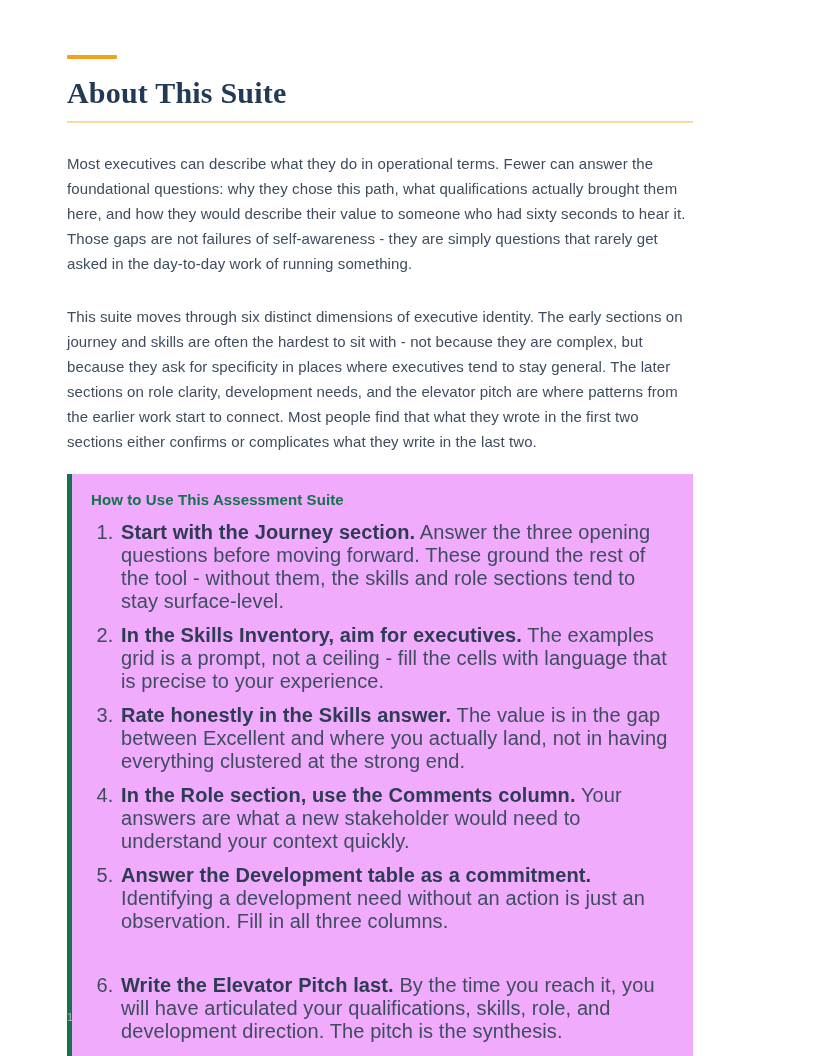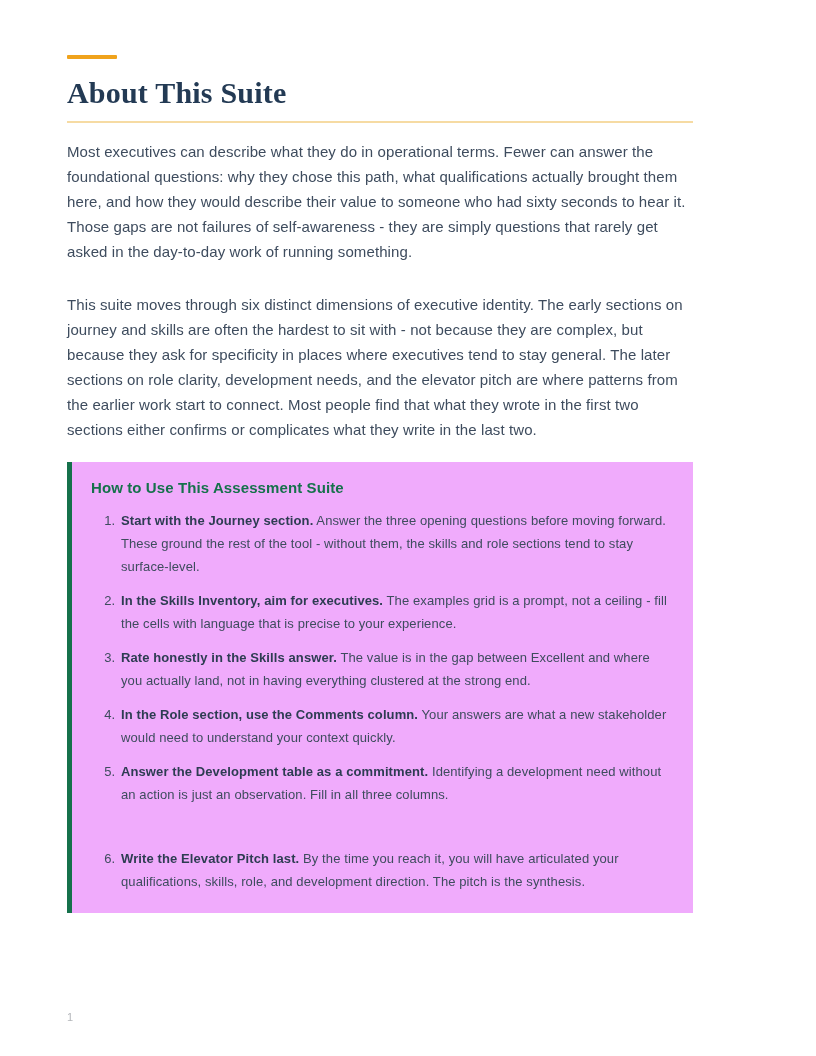--- a/index.html
+++ b/index.html
@@ -37,40 +37,40 @@
     border: none;
     border-top: 2px solid #f6dba3;
   }
   .intro p {
     font-size: 15px;
     line-height: 25px;
     letter-spacing: 0.1px;
     margin-top: 28px;
     color: #3e4c5e;
   }
-  .intro p:first-child { margin-top: 16px; }
+  .intro p:first-child { margin-top: 28px; }
   .callout {
     margin-top: 20px;
     background: #f0abfc;
     border-left: 5px solid #15714b;
     padding: 17px 24px 20px 19px;
   }
   .callout-heading {
     font-size: 15px;
     font-weight: 700;
     color: #15714b;
     letter-spacing: 0.1px;
   }
   .callout ol {
     margin: 13px 0 0 0;
     padding-left: 28px;
     list-style: decimal;
   }
   .callout ol li {
-    font-size: 13px;
+    font-size: 20px;
     line-height: 23px;
     letter-spacing: 0.1px;
     margin-bottom: 11px;
     color: #3e4c5e;
     padding-left: 2px;
   }
   .callout ol li:last-child { margin-bottom: 0; margin-top: 41px; }
   .li-lead {
     font-weight: 700;
     color: #2d3c52;

